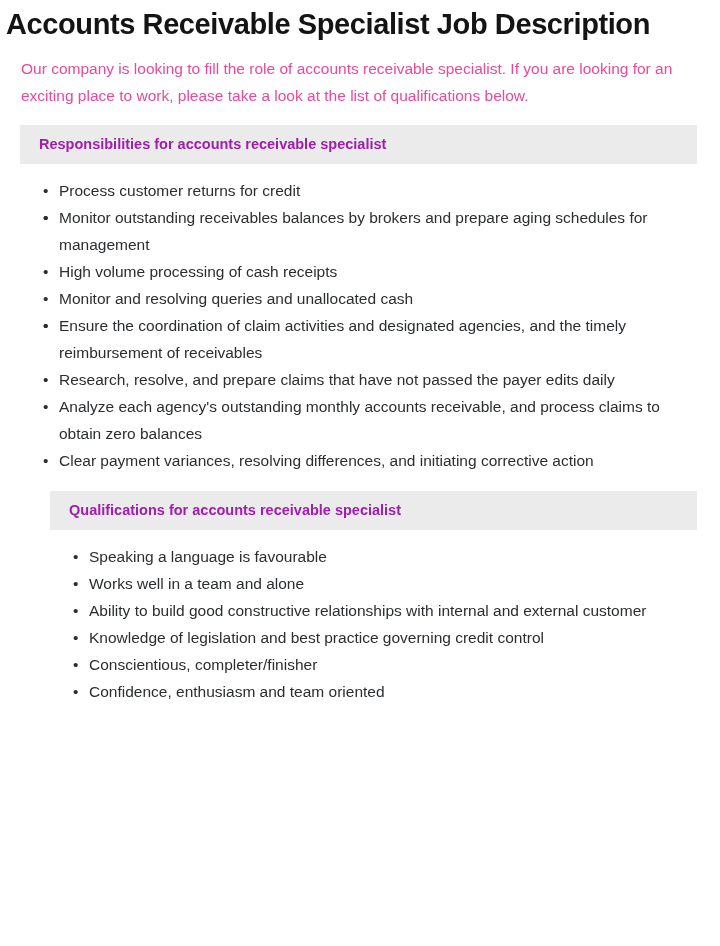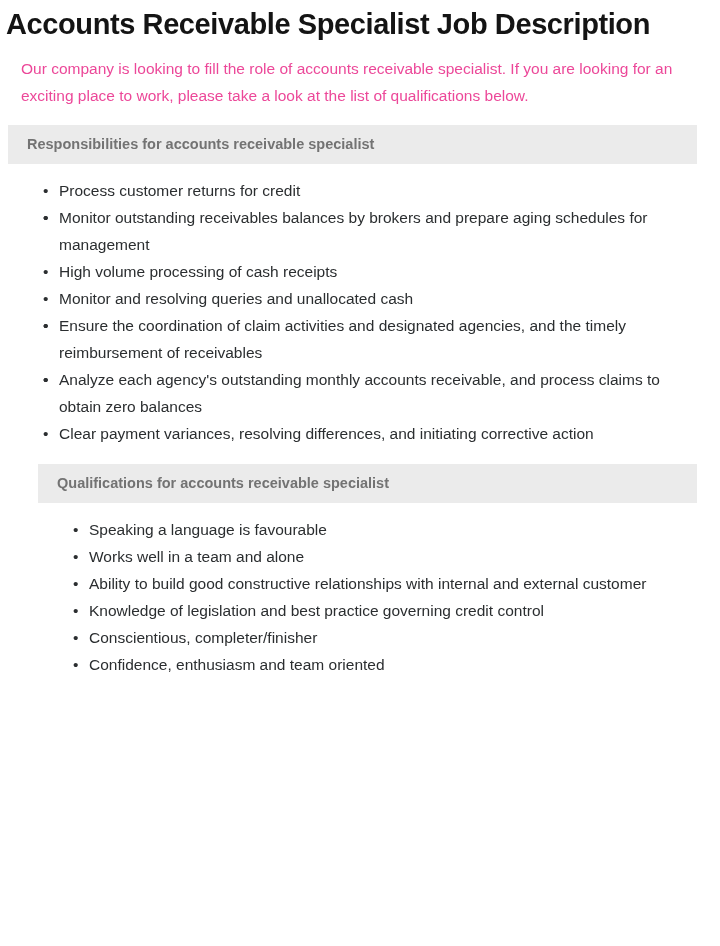--- a/index.html
+++ b/index.html
@@ -35,25 +35,25 @@
     padding: 14px 24px 0 21px;
     font-size: 15.5px;
     line-height: 26.5px;
     color: #ec4899;
   }
   .section {
     margin-top: 16px;
   }
   .section-header {
     background: #ebebeb;
-    margin: 0 23px 0 8px;
+    margin: 0 23px 0 20px;
     padding: 10px 0 10px 19px;
     font-size: 14.5px;
     font-weight: bold;
-    color: #737373;
+    color: #a21caf;
     line-height: 19px;
     box-sizing: border-box;
   }
   ul.bullets {
     list-style: none;
     margin: 0;
     padding: 13px 22px 0 43px;
   }
   ul.bullets li {
     position: relative;
@@ -87,21 +87,21 @@
   <div class="section">
     <div class="section-header">Responsibilities for accounts receivable specialist</div>
     <ul class="bullets resp-list" id="responsibilities-list">
         <li><span class="dot">•</span><span>Process customer returns for credit</span></li>
         <li><span class="dot">•</span></li>
         <li><span class="dot">•</span><span>Monitor outstanding receivables balances by brokers and prepare aging schedules for management</span></li>
         <li><span class="dot">•</span><span>High volume processing of cash receipts</span></li>
         <li><span class="dot">•</span><span>Monitor and resolving queries and unallocated cash</span></li>
         <li><span class="dot">•</span></li>
         <li><span class="dot">•</span><span>Ensure the coordination of claim activities and designated agencies, and the timely reimbursement of receivables</span></li>
-        <li><span class="dot">•</span></li>
+        <li><span class="dot">•</span><span>Research, resolve, and prepare claims that have not passed the payer edits daily</span></li>
         <li><span class="dot">•</span><span>Analyze each agency's outstanding monthly accounts receivable, and process claims to obtain zero balances</span></li>
         <li><span class="dot">•</span><span>Clear payment variances, resolving differences, and initiating corrective action</span></li>
       </ul>
   </div>
 
   <div class="section section-qual">
     <div class="section-header">Qualifications for accounts receivable specialist</div>
     <ul class="bullets qual-list" id="qualifications-list">
         <li><span class="dot">•</span><span>Speaking a language is favourable</span></li>
         <li><span class="dot">•</span><span>Works well in a team and alone</span></li>

